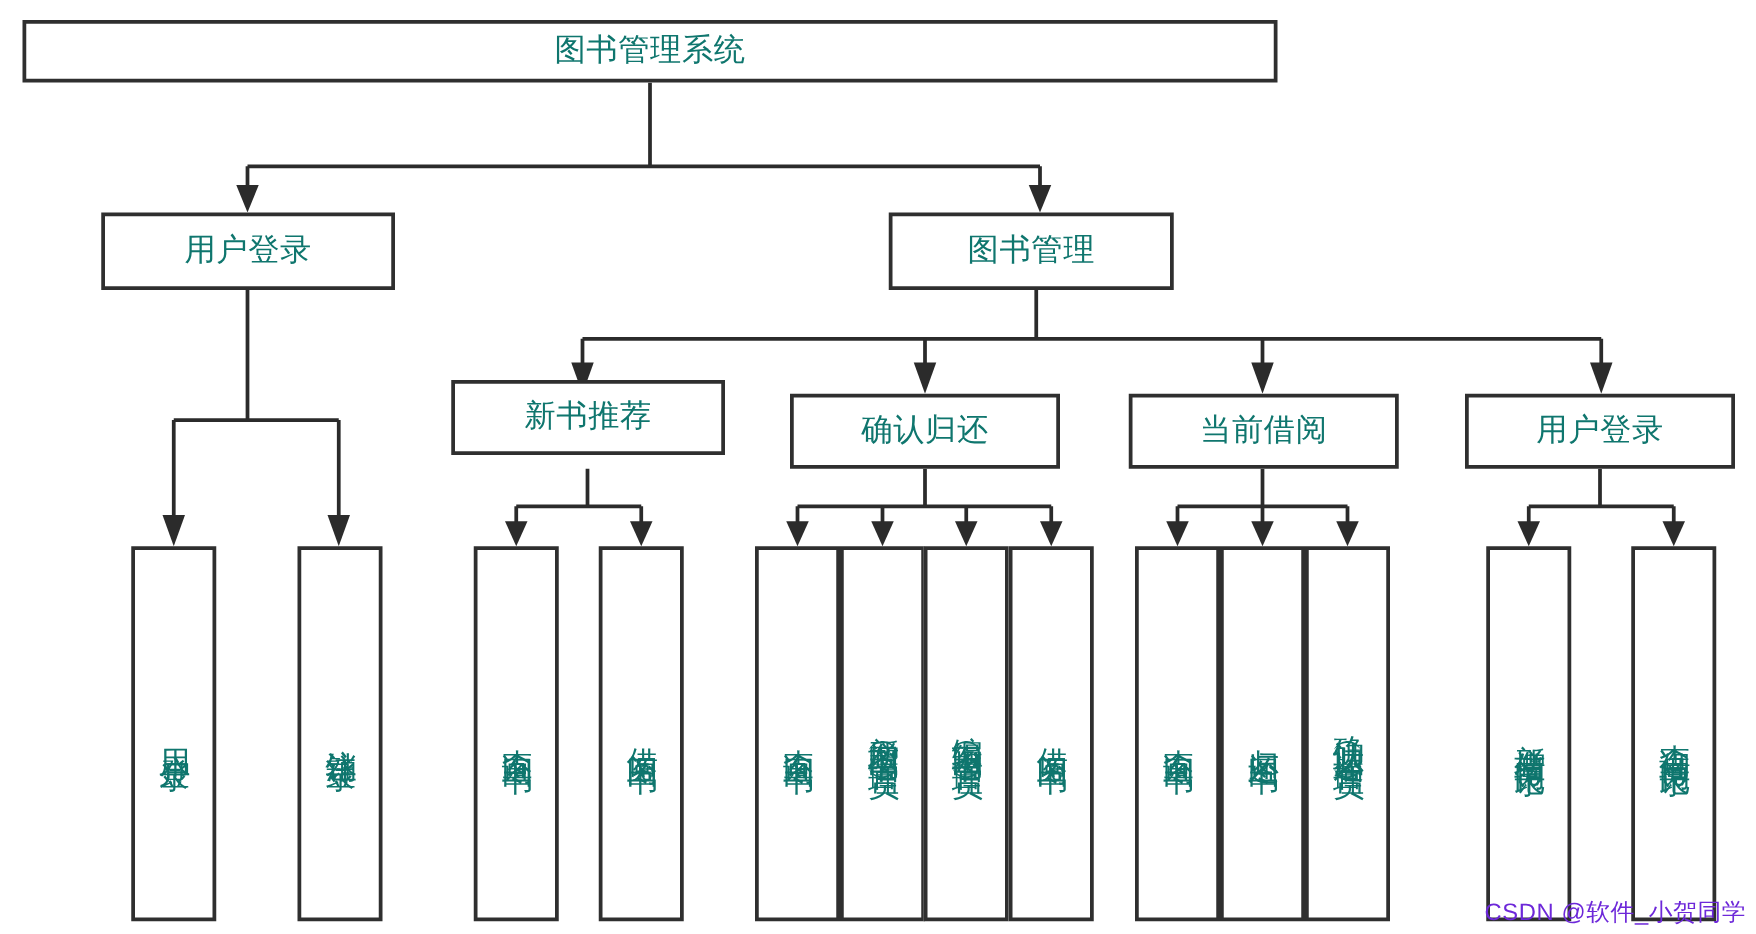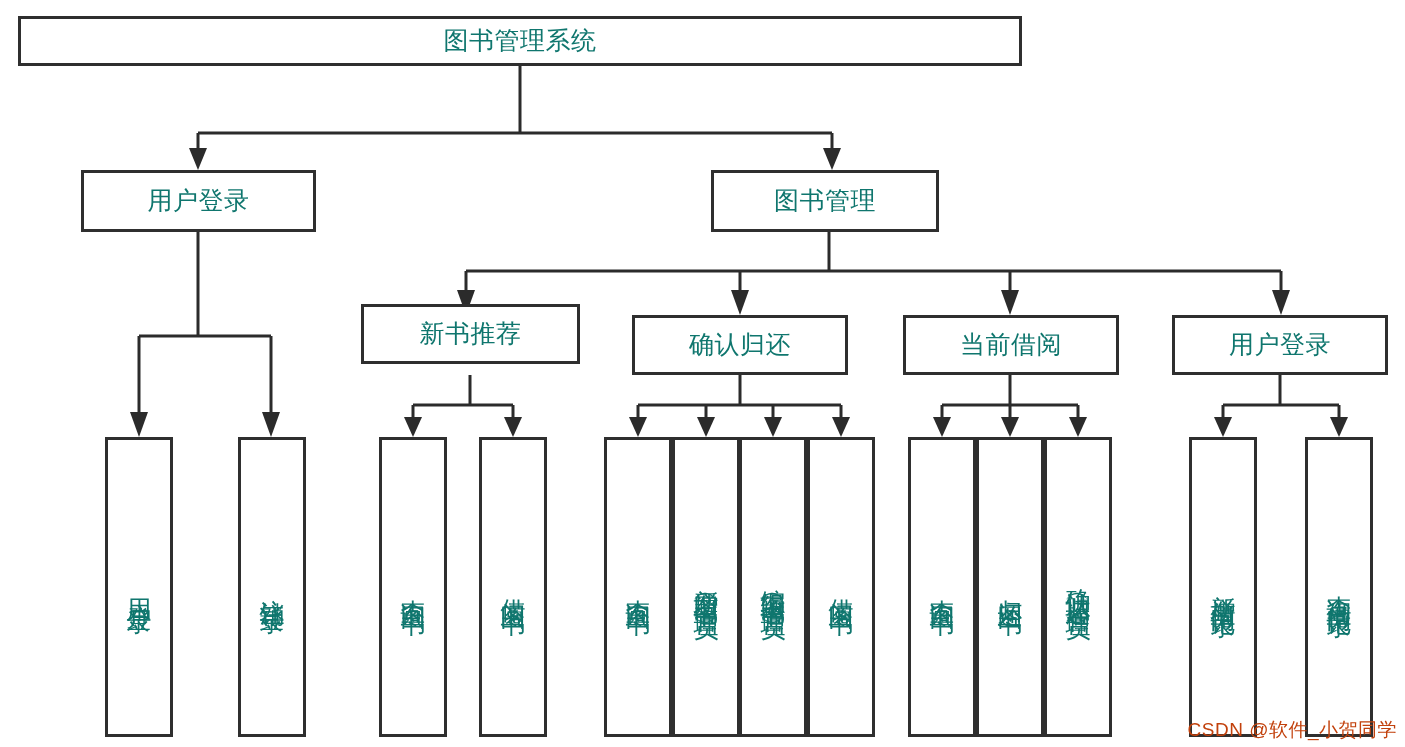--- a/index.html
+++ b/index.html
@@ -67,21 +67,21 @@
     text-align:center;
   }
   .node.leaf.tall .lbl{ max-height:286px; }
 
   
   #watermark{
     position:absolute;
     right:8px;
     bottom:4px;
     font-size:19px;
-    color:#c2410c;
+    color:#6d28d9;
     letter-spacing:0.5px;
     z-index:6;
     white-space:nowrap;
     font-family:"Liberation Sans","DejaVu Sans",sans-serif;
   }
 </style>
 </head>
 <body>
 
 <div id="canvas">

